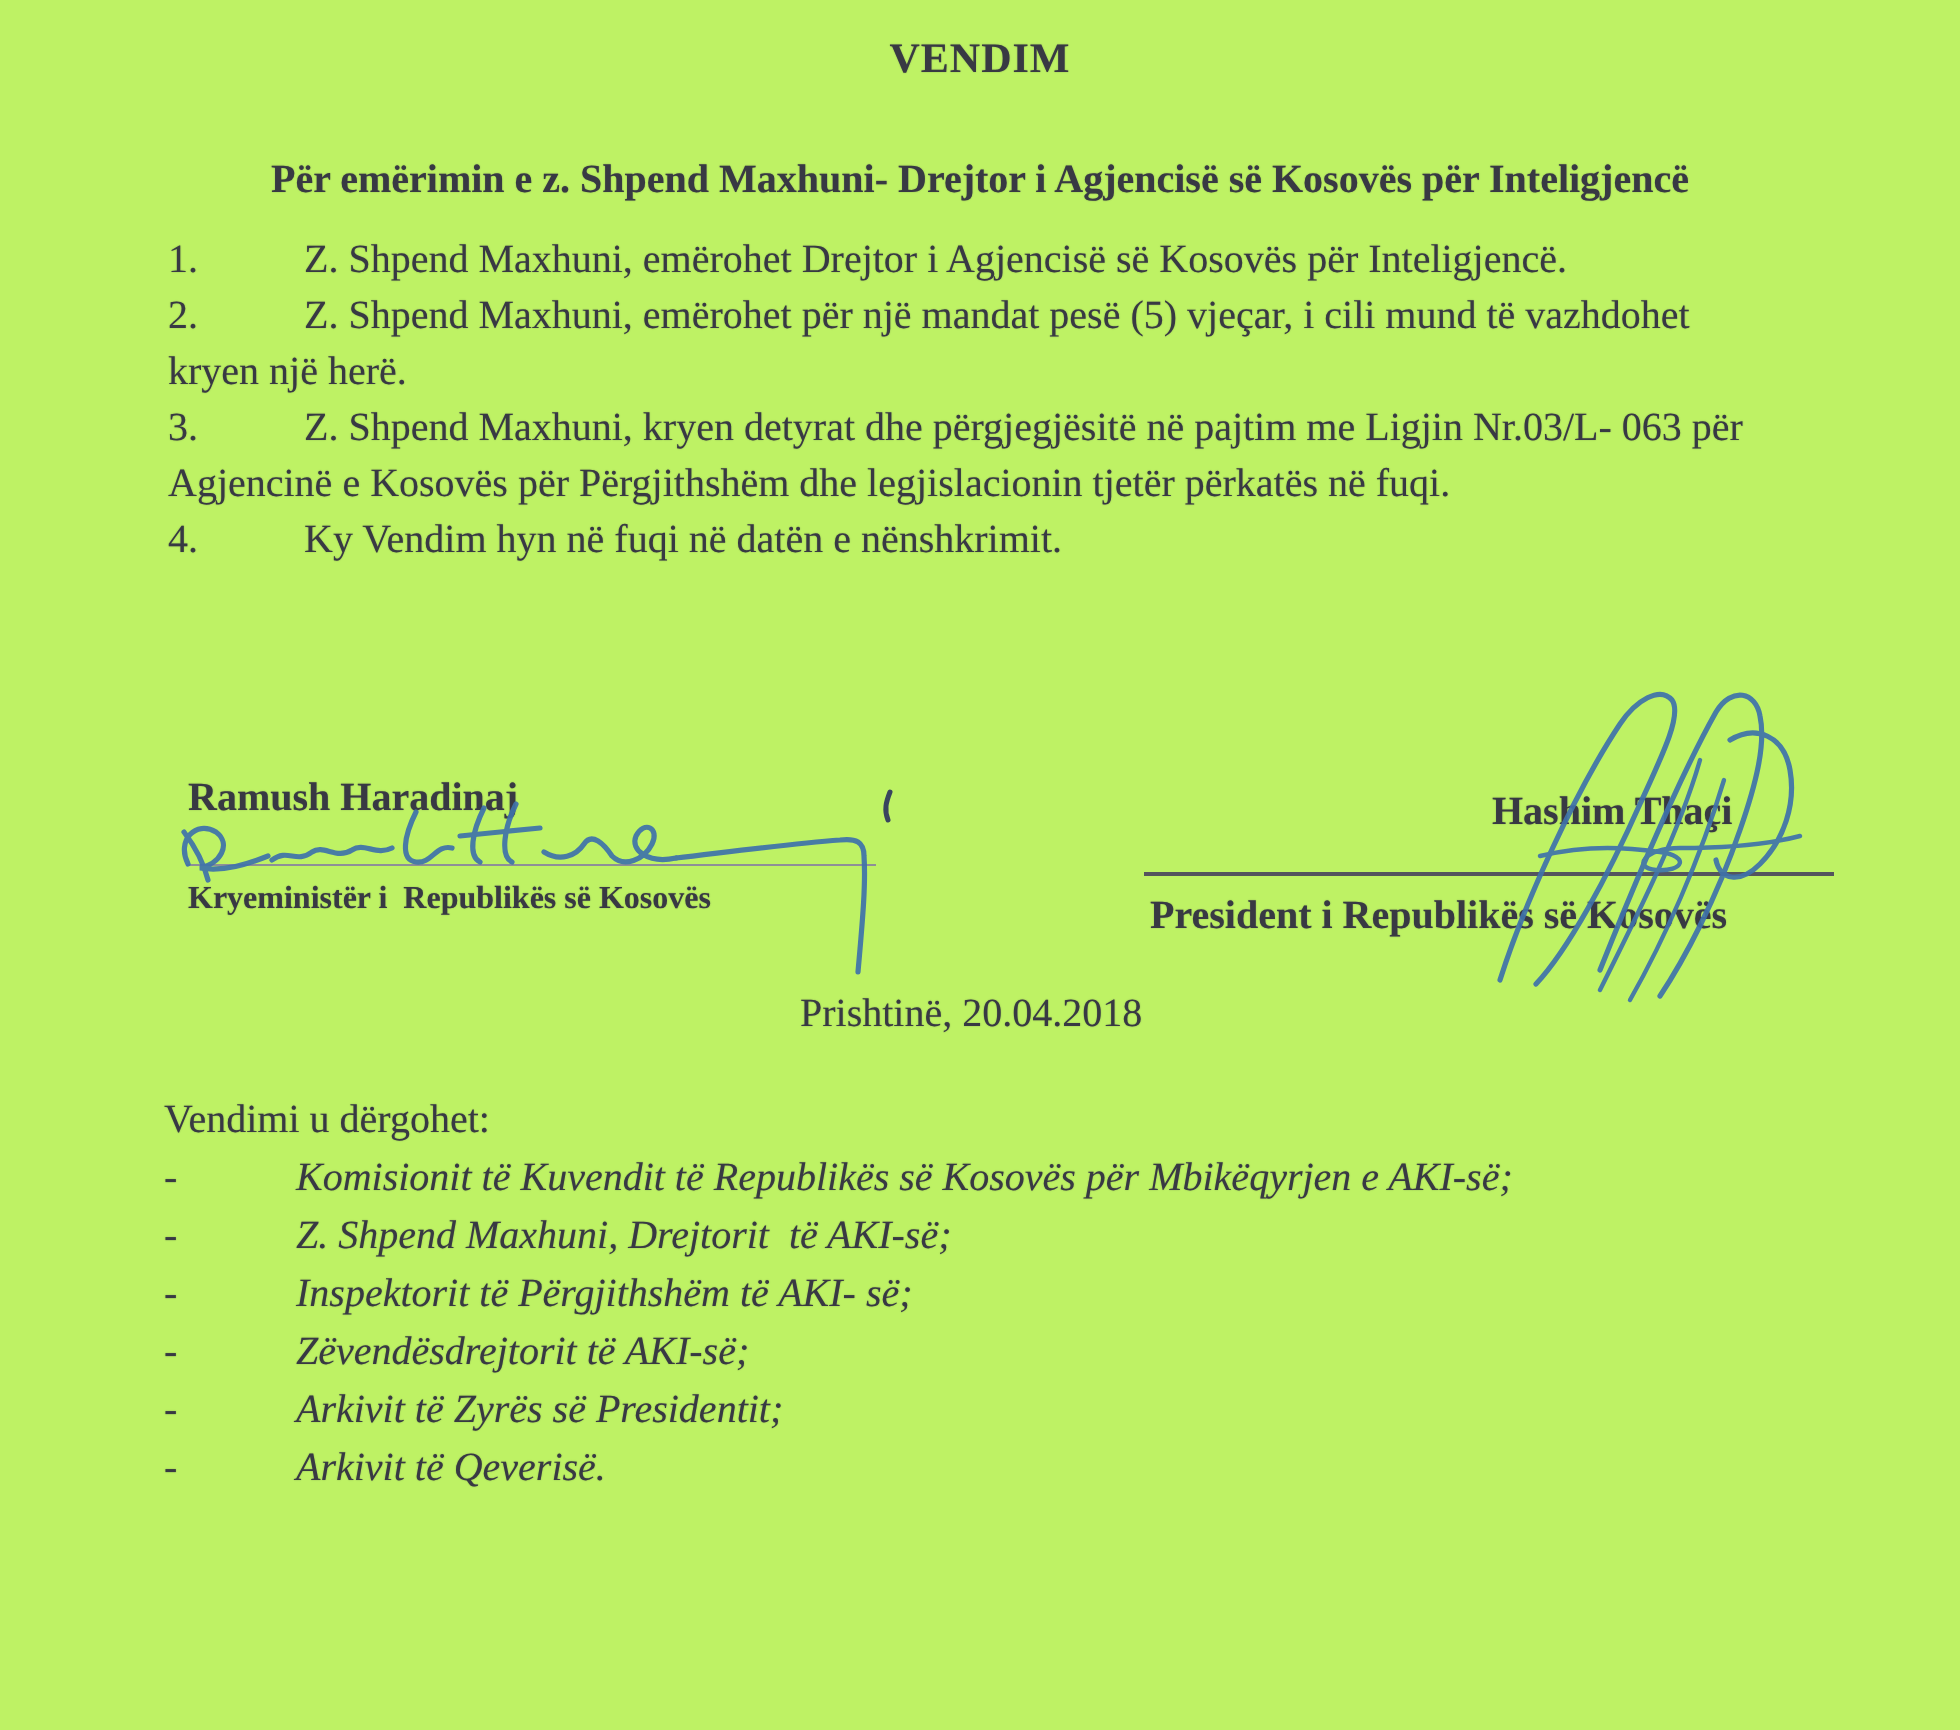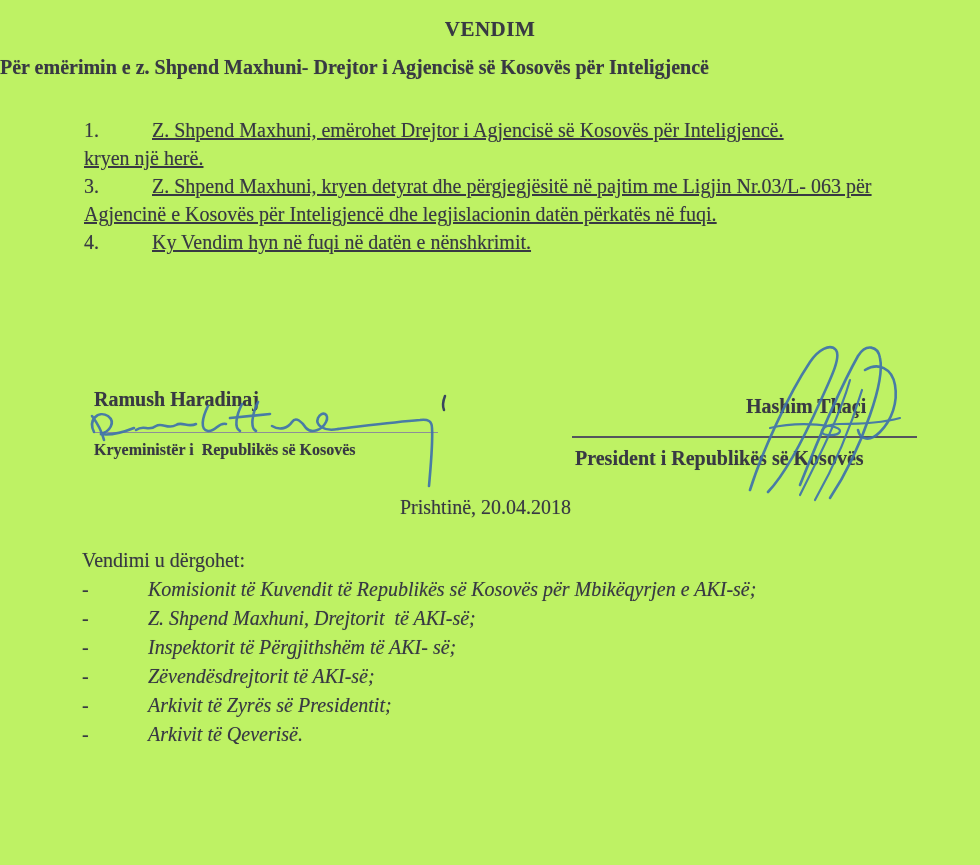--- a/index.html
+++ b/index.html
@@ -10,27 +10,27 @@
     color:#383943;
   }
   .page * { box-sizing:border-box; }
   .txt { text-shadow:0 0 0.7px rgba(56,57,67,0.45); }
 
   .title {
     position:absolute; top:17px; left:0; width:100%;
     text-align:center; font-weight:bold; font-size:21px; letter-spacing:0.5px;
   }
   .subtitle {
-    position:absolute; top:56px; left:0; width:100%;
-    text-align:left; font-weight:bold; font-size:20px;
+    position:absolute; top:79px; left:0; width:100%;
+    text-align:center; font-weight:bold; font-size:20px;
   }
 
   .body-list {
     position:absolute; top:116px; left:84px; width:840px;
-    font-size:20px; line-height:28px;text-decoration:underline;
+    font-size:20px; line-height:28px;
   }
   .line { white-space:pre; }
   .num { display:inline-block; width:68px; }
 
   .sig-name-left  { position:absolute; left:94px;  top:388px; font-weight:bold; font-size:20px; white-space:pre; }
   .sig-line-left  { position:absolute; left:93px;  top:432px; width:345px; border-top:1.6px solid #8e8f97; }
   .sig-role-left  { position:absolute; left:94px;  top:441px; font-weight:bold; font-size:16px; white-space:pre; }
 
   .sig-name-right { position:absolute; left:746px; top:395px; font-weight:bold; font-size:20px; white-space:pre; }
   .sig-line-right { position:absolute; left:572px; top:436px; width:345px; border-top:2px solid #54555d; }
@@ -56,25 +56,26 @@
 <div class="page">
 
   <div class="title txt">VENDIM</div>
   <div class="subtitle txt">Për emërimin e z. Shpend Maxhuni- Drejtor i Agjencisë së Kosovës për Inteligjencë</div>
 
   <div class="body-list txt">
     <div class="item">
       <div class="line"><span class="num">1.</span><span>Z. Shpend Maxhuni, emërohet Drejtor i Agjencisë së Kosovës për Inteligjencë.</span></div>
     </div>
     <div class="item">
+      <div class="line"><span class="num">2.</span><span>Z. Shpend Maxhuni, emërohet për një mandat pesë (5) vjeçar, i cili mund të vazhdohet</span></div>
       <div class="line">kryen një herë.</div>
     </div>
     <div class="item">
       <div class="line"><span class="num">3.</span><span>Z. Shpend Maxhuni, kryen detyrat dhe përgjegjësitë në pajtim me Ligjin Nr.03/L- 063 për</span></div>
-      <div class="line">Agjencinë e Kosovës për Inteligjencë dhe legjislacionin datën përkatës në fuqi.</div>
+      <div class="line">Agjencinë e Kosovës për Përgjithshëm dhe legjislacionin tjetër përkatës në fuqi.</div>
     </div>
     <div class="item">
       <div class="line"><span class="num">4.</span><span>Ky Vendim hyn në fuqi në datën e nënshkrimit.</span></div>
     </div>
   </div>
 
   <div class="sig-name-left txt">Ramush Haradinaj</div>
   <div class="sig-line-left"></div>
   <div class="sig-role-left txt">Kryeministër i  Republikës së Kosovës</div>
   <svg class="ink-left" viewBox="0 0 365 95" fill="none" stroke="#3f72ab" stroke-width="2.6" stroke-linecap="round" opacity="0.92">

